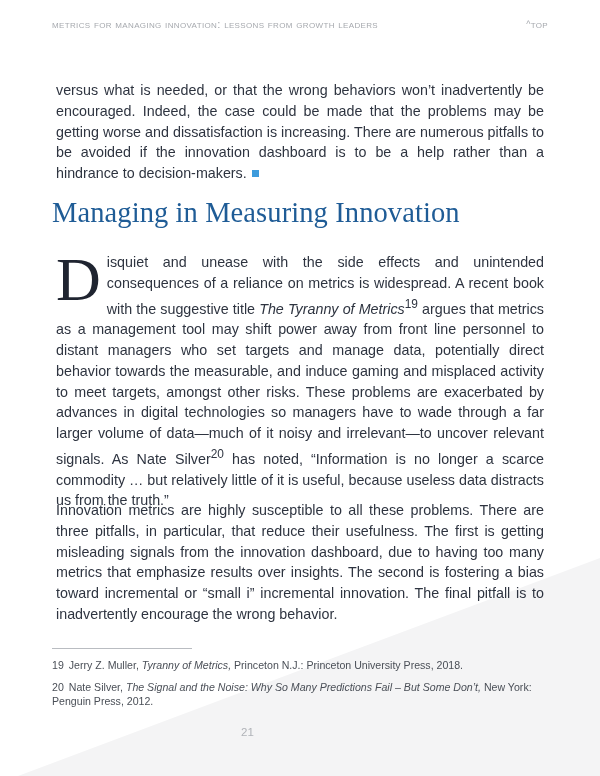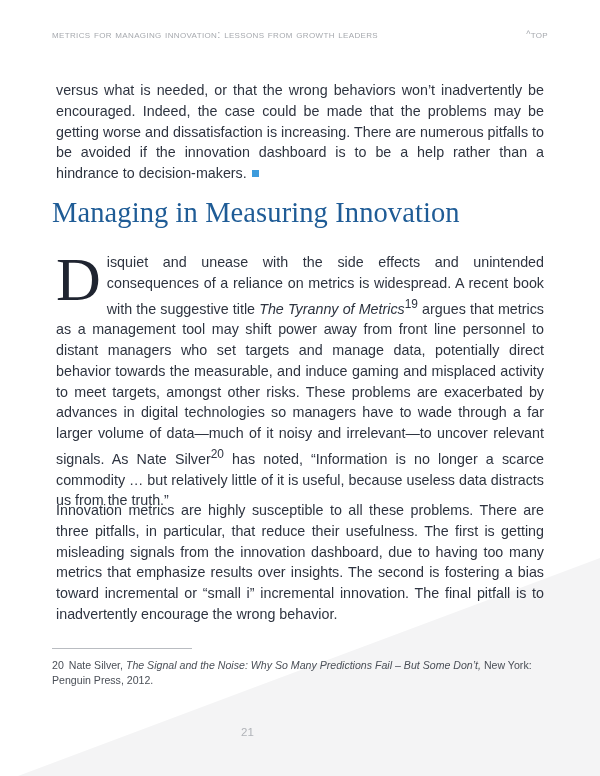--- a/index.html
+++ b/index.html
@@ -37,21 +37,21 @@
 
   .content {
     position: relative;
     z-index: 2;
   }
 
   
   .runhead {
     position: absolute;
     left: 52px;
-    top: 28px;
+    top: 18px;
     width: 496px;
     display: flex;
     align-items: baseline;
     justify-content: space-between;
   }
   .runhead-title {
     font-size: 11.2px;
     letter-spacing: 0.35px;
     color: #a6a9ae;
     font-variant: small-caps;
@@ -199,19 +199,20 @@
       <p class="body"><span class="dropcap">D</span><span>isquiet and unease with the side effects and unintended consequences of a reliance on metrics is widespread. A recent book with the suggestive title </span><span class="it">The Tyranny of Metrics</span><sup>19</sup><span> argues that metrics as a management tool may shift power away from front line personnel to distant managers who set targets and manage data, potentially direct behavior towards the measurable, and induce gaming and misplaced activity to meet targets, amongst other risks. These problems are exacerbated by advances in digital technologies so managers have to wade through a far larger volume of data—much of it noisy and irrelevant—to uncover relevant signals. As Nate Silver</span><sup>20</sup><span> has noted, “Information is no longer a scarce commodity … but relatively little of it is useful, because useless data distracts us from the truth.”</span></p>
     </div>
 
     <div class="col" id="para3">
       <p class="body">Innovation metrics are highly susceptible to all these problems. There are three pitfalls, in particular, that reduce their usefulness. The first is getting misleading signals from the innovation dashboard, due to having too many metrics that emphasize results over insights. The second is fostering a bias toward incremental or “small i” incremental innovation. The final pitfall is to inadvertently encourage the wrong behavior.</p>
     </div>
 
     <div class="fn-rule"></div>
 
     <div class="footnotes">
+      <p class="footnote"><span class="fn-num">19</span><span>Jerry Z. Muller, </span><span class="it">Tyranny of Metrics,</span><span> Princeton N.J.: Princeton University Press, 2018.</span></p>
       <p class="footnote"><span class="fn-num">20</span><span>Nate Silver, </span><span class="it">The Signal and the Noise: Why So Many Predictions Fail – But Some Don’t,</span><span> New York: Penguin Press, 2012.</span></p>
     </div>
 
     <div class="folio">21</div>
 
   </div>
 </div>
 
 </body></html>

